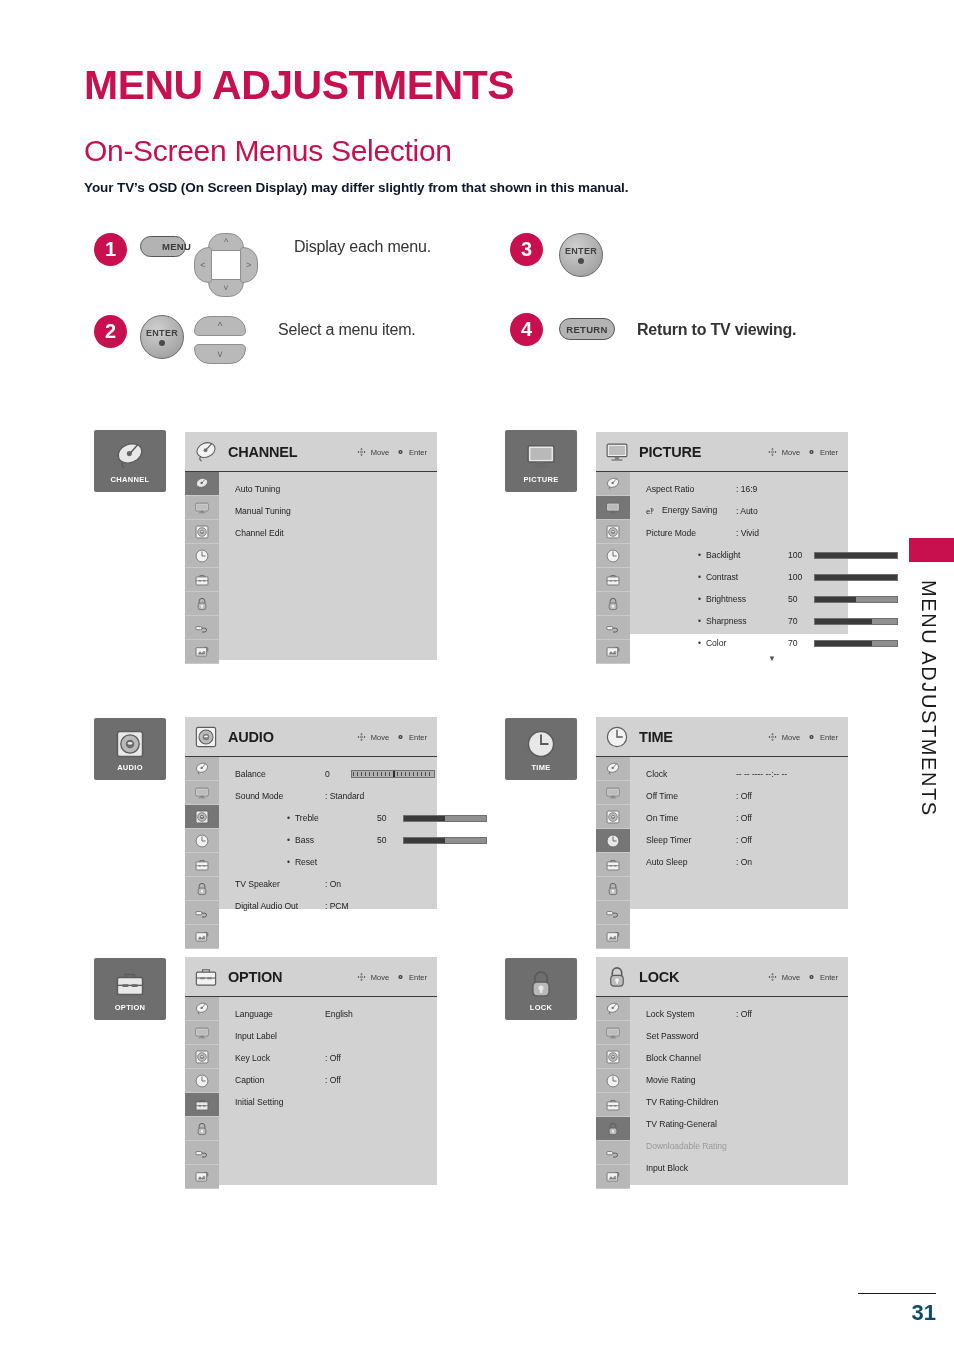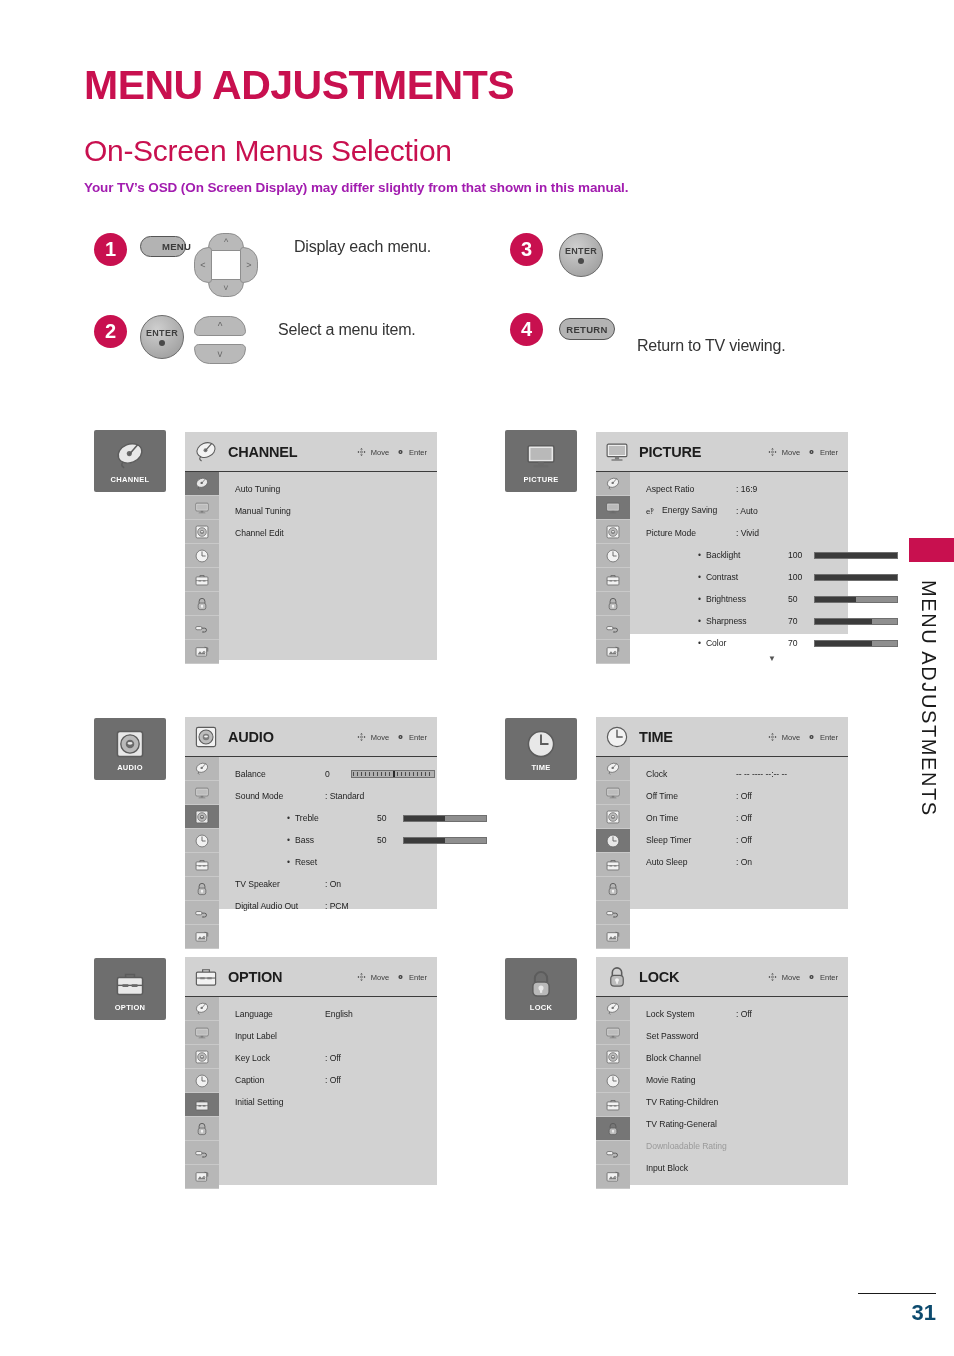--- a/index.html
+++ b/index.html
@@ -18,21 +18,21 @@
     font-size: 41px; font-weight: bold; letter-spacing: -0.5px;
     color: #c8104f;
   }
   .section-title {
     position: absolute; left: 84px; top: 134px;
     font-size: 30px; font-weight: normal; letter-spacing: -0.3px;
     color: #c8104f;
   }
   .subtitle {
     position: absolute; left: 84px; top: 180px;
-    font-size: 13.5px; font-weight: bold; color: #a21caf;
+    font-size: 13.5px; font-weight: bold; color: #0f172a;
     letter-spacing: -0.1px;
   }
 
   
   .step { position: absolute; display: flex; align-items: flex-start; }
   .step-num {
     width: 33px; height: 33px; border-radius: 50%;
     background: #c8104f; color: #fff;
     font-size: 20px; font-weight: bold;
     display: flex; align-items: center; justify-content: center;
@@ -216,21 +216,21 @@
       <span class="dot"></span>
     </div>
   </div>
 </div>
 
 <div class="step" style="left:510px; top:313px;">
   <div class="step-num">4</div>
   <div style="margin-left:16px;">
     <div class="key-pill" style="width:56px;height:22px;margin-top:5px;">RETURN</div>
   </div>
-  <div class="step-text" style="margin-left:22px;margin-top:23px;width:230px;">Return to TV viewing.</div>
+  <div class="step-text" style="margin-left:22px;margin-top:7px;width:230px;font-weight:bold;">Return to TV viewing.</div>
 </div>
 
 <div id="osd-root">
     <div class="osd-group" style="left: 94px; top: 430px;">
       <div class="badge">
             <svg viewBox="0 0 20 20" width="34" height="34">
           <ellipse cx="10" cy="8.5" rx="7.2" ry="5.4" transform="rotate(-22 10 8.5)" fill="#e8e8e8" stroke="#5c5c5c" stroke-width=".8"></ellipse>
        <circle cx="9.6" cy="8.6" r="1.5" fill="#6a6a6a"></circle>
        <path d="M14.6 3.2 L9.4 9.2" stroke="#5c5c5c" stroke-width=".9"></path>
        <path d="M6 13.5 q-2 2 .6 3.4" stroke="#5c5c5c" stroke-width=".9" fill="none"></path>

